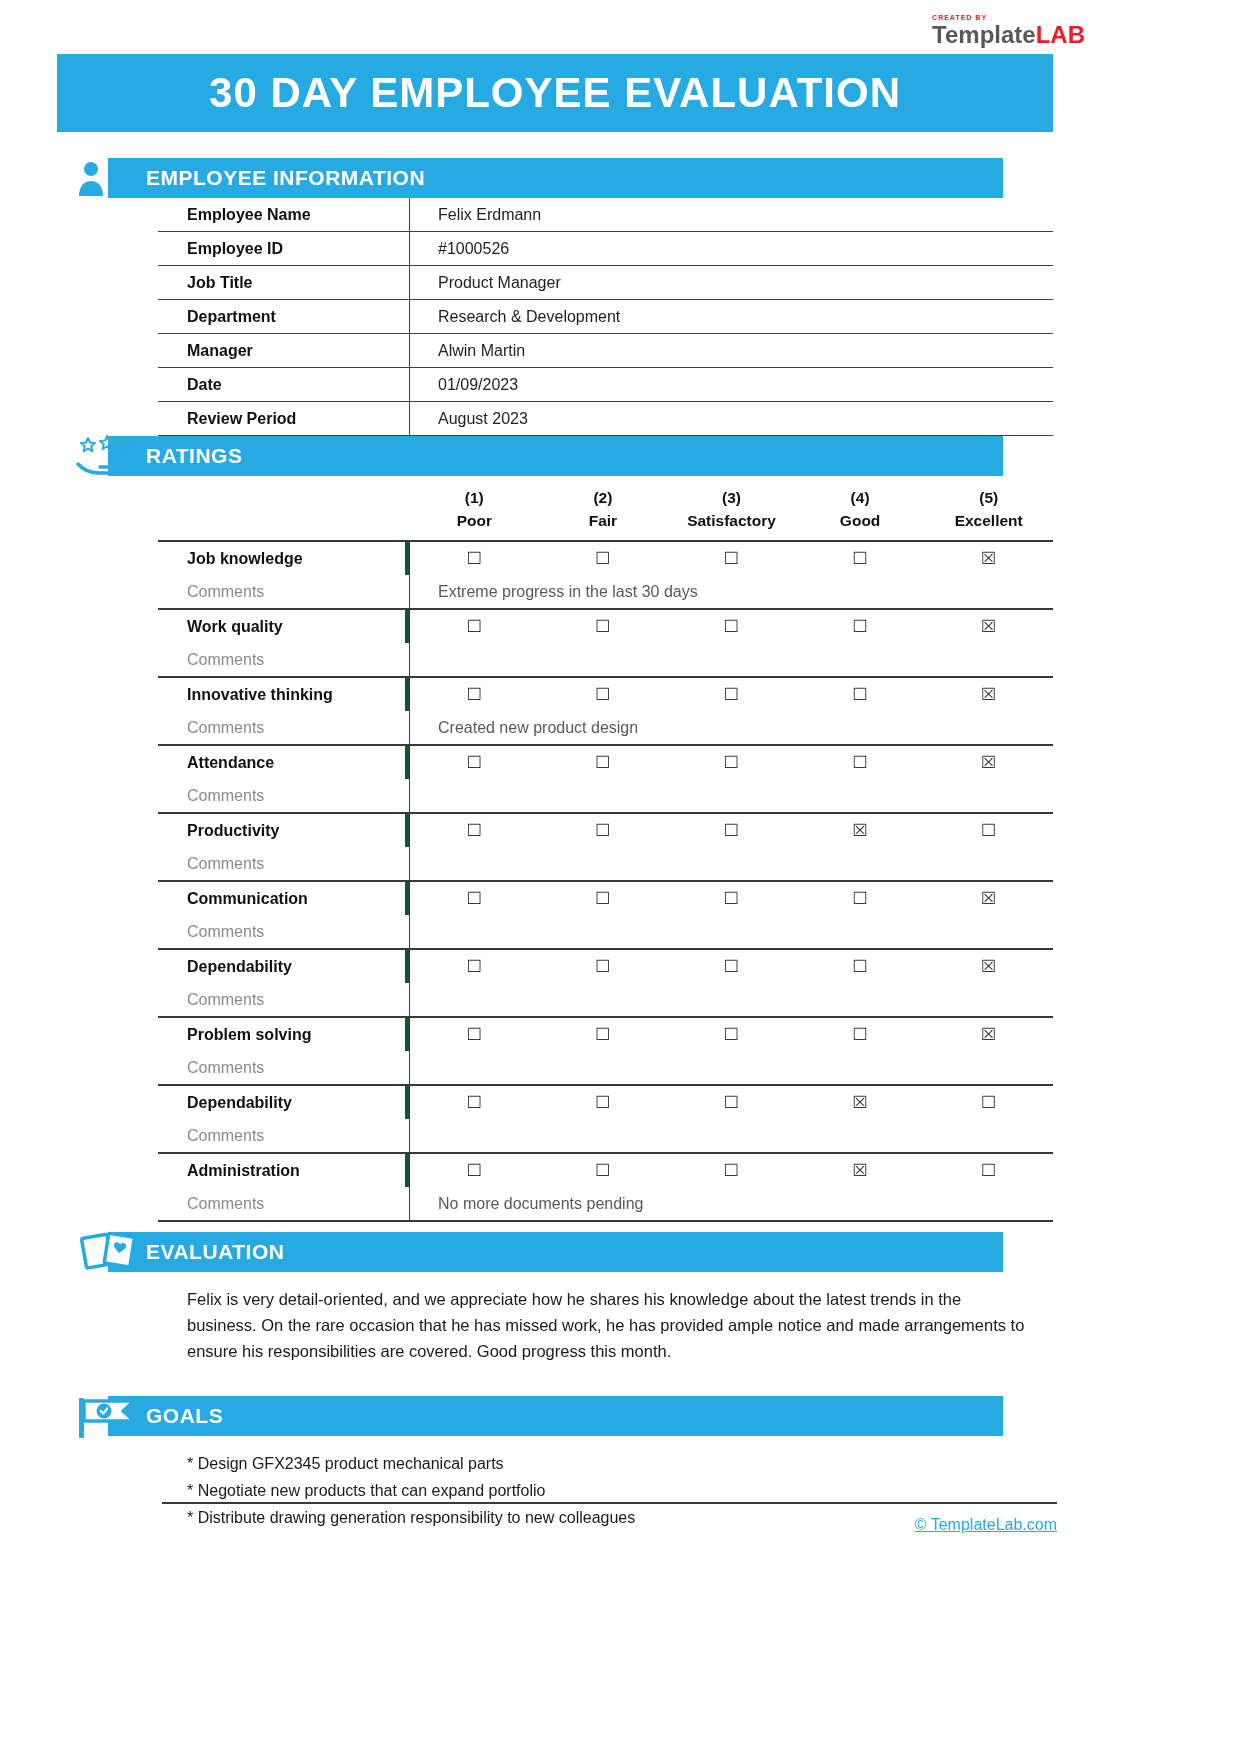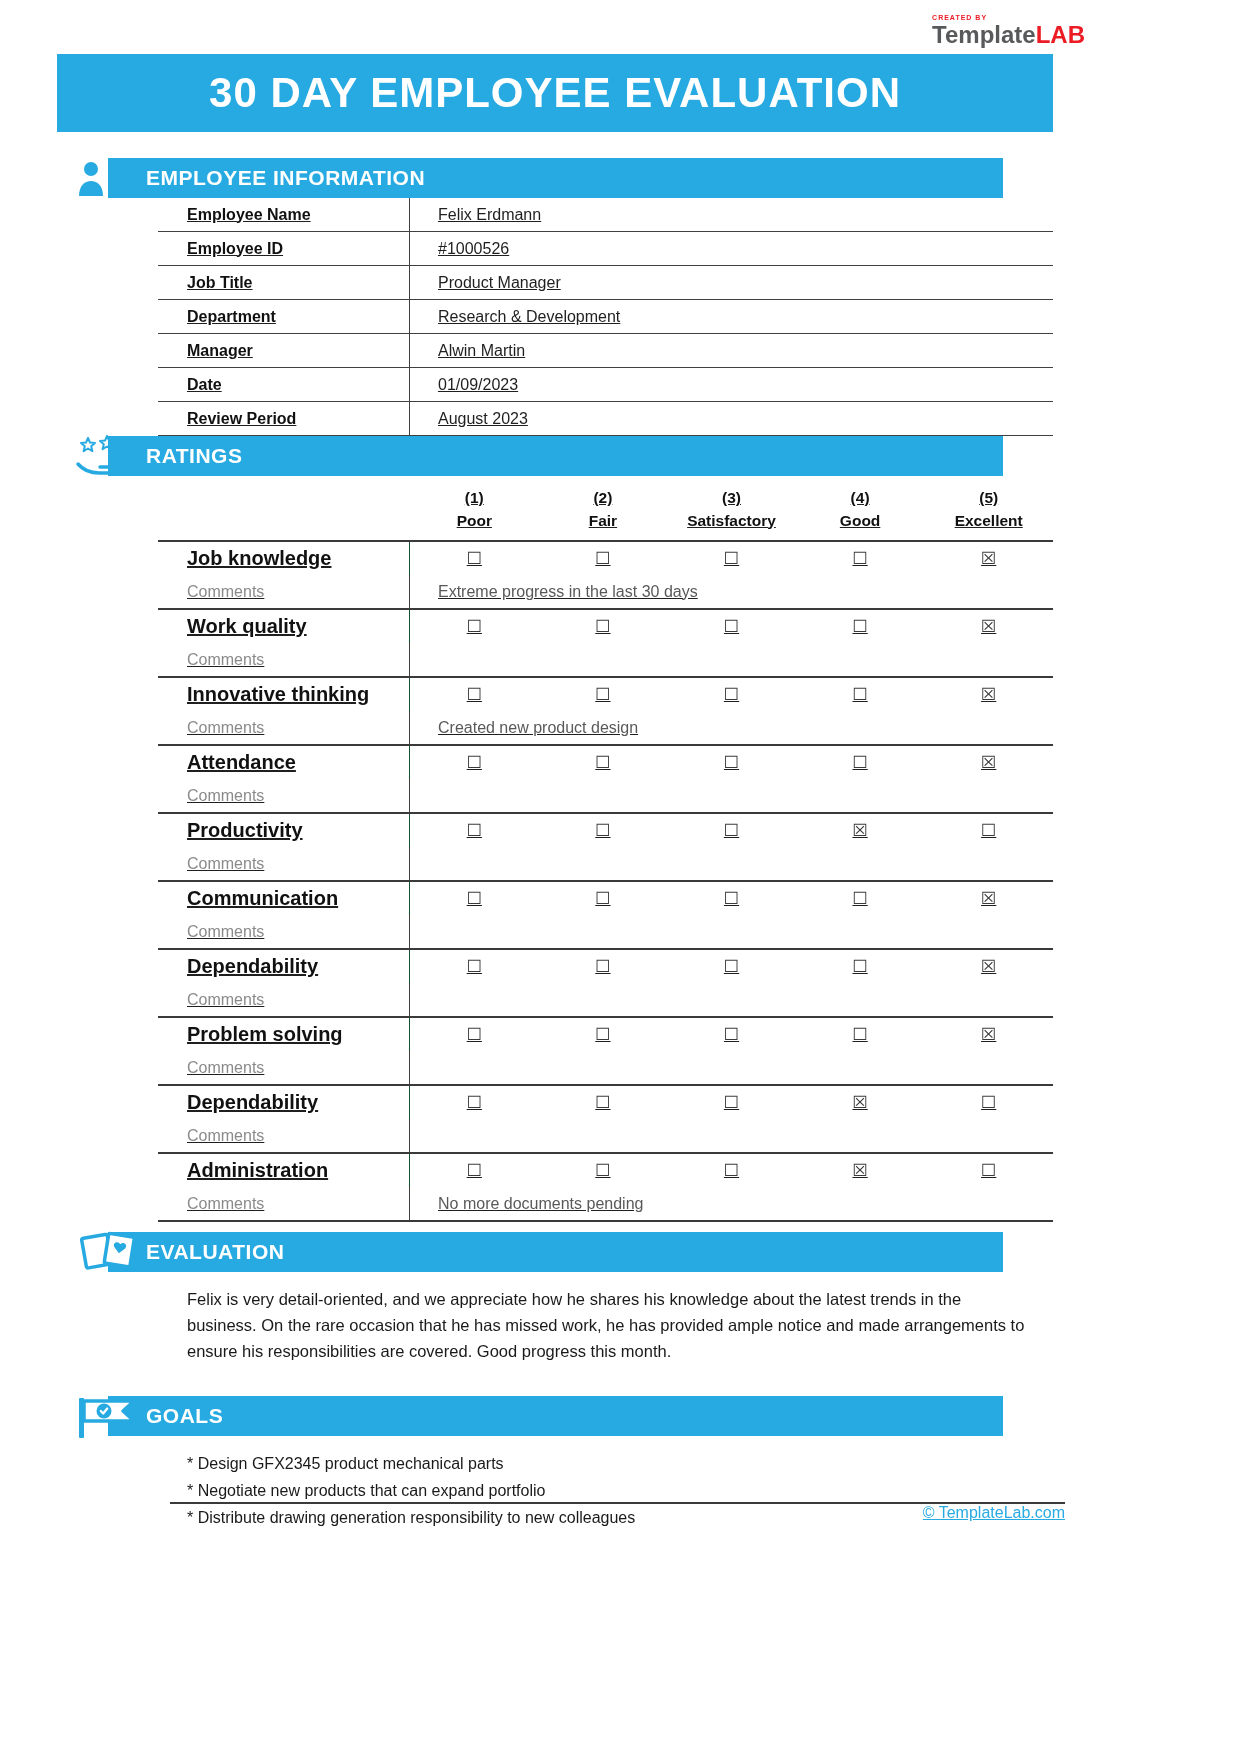--- a/index.html
+++ b/index.html
@@ -27,45 +27,45 @@
   }
   .banner h1{margin:0;color:#fff;font-size:42px;font-weight:800;letter-spacing:1px;}
   
   .section{position:relative;margin-left:57px;width:996px;}
   .section-icon{position:absolute;left:15px;width:74px;display:flex;justify-content:center;}
   .section-bar{
     margin-left:51px;width:895px;height:40px;background:var(--accent);
     display:flex;align-items:center;padding-left:38px;
   }
   .section-bar span{color:#fff;font-size:21px;font-weight:bold;letter-spacing:0.5px;}
-  .section-body{margin-left:101px;width:895px;text-decoration:underline;}
+  .section-body{margin-left:101px;width:895px;}
   
   .info-row{display:grid;grid-template-columns:252px 1fr;height:34px;border-bottom:1px solid #404040;}
   .info-label{display:flex;align-items:center;padding-left:29px;font-weight:bold;font-size:16px;color:#111;border-right:1px solid #404040;}
   .info-value{display:flex;align-items:center;padding-left:28px;font-size:16px;color:#1f1f1f;}
   
   .scale-head{display:grid;grid-template-columns:252px repeat(5,1fr);height:66px;border-bottom:2px solid #3a3a3a;align-items:end;padding-bottom:8px;}
   .scale-col{text-align:center;font-weight:bold;font-size:15.5px;color:#111;line-height:1.45;}
   .rating-block{border-bottom:2px solid #3a3a3a;}
   .rating-row{display:grid;grid-template-columns:252px repeat(5,1fr);height:33px;}
-  .crit-label{display:flex;align-items:center;padding-left:29px;font-weight:bold;font-size:20px;color:#111;border-right:1px solid #14532d;}
+  .crit-label{display:flex;align-items:center;padding-left:29px;font-weight:bold;font-size:16px;color:#111;border-right:5px solid #14532d;}
   .cb-cell{display:flex;align-items:center;justify-content:center;}
   .cb{font-size:17px;color:#3a3a3a;cursor:pointer;line-height:1;}
   .comment-row{display:grid;grid-template-columns:252px 1fr;height:33px;}
   .comment-label{display:flex;align-items:center;padding-left:29px;font-size:16px;color:#8a8a8a;border-right:1px solid #404040;}
   .comment-text{display:flex;align-items:center;padding-left:28px;font-size:16px;color:#595959;}
   
   .eval-text{margin:14px 0 4px 130px;width:845px;font-size:16.5px;line-height:1.58;color:#1a1a1a;}
   .goals-list{margin:16px 0 0 130px;width:845px;font-size:16px;line-height:1.56;color:#1a1a1a;}
   .goals-list div{margin-bottom:2px;}
   .sec-emp{margin-top:26px;}
   .sec-eval{margin-top:10px;}
   .sec-goals{margin-top:32px;}
   
-  .footer{position:absolute;top:1502px;left:170px;width:895px;border-top:2px solid #3a3a3a;text-align:right;}
+  .footer{position:absolute;top:1502px;left:162px;width:895px;border-top:2px solid #3a3a3a;text-align:right;padding-top:12px;}
   .footer a{color:var(--accent);font-size:16px;text-decoration:underline;cursor:pointer;}
 </style>
 </head>
 <body>
 
 <div class="logo-row">
   <div class="logo">
     <span class="created-by">CREATED BY</span>
     <span class="name"><span class="gray">Template</span><span class="red">LAB</span></span>
   </div>

